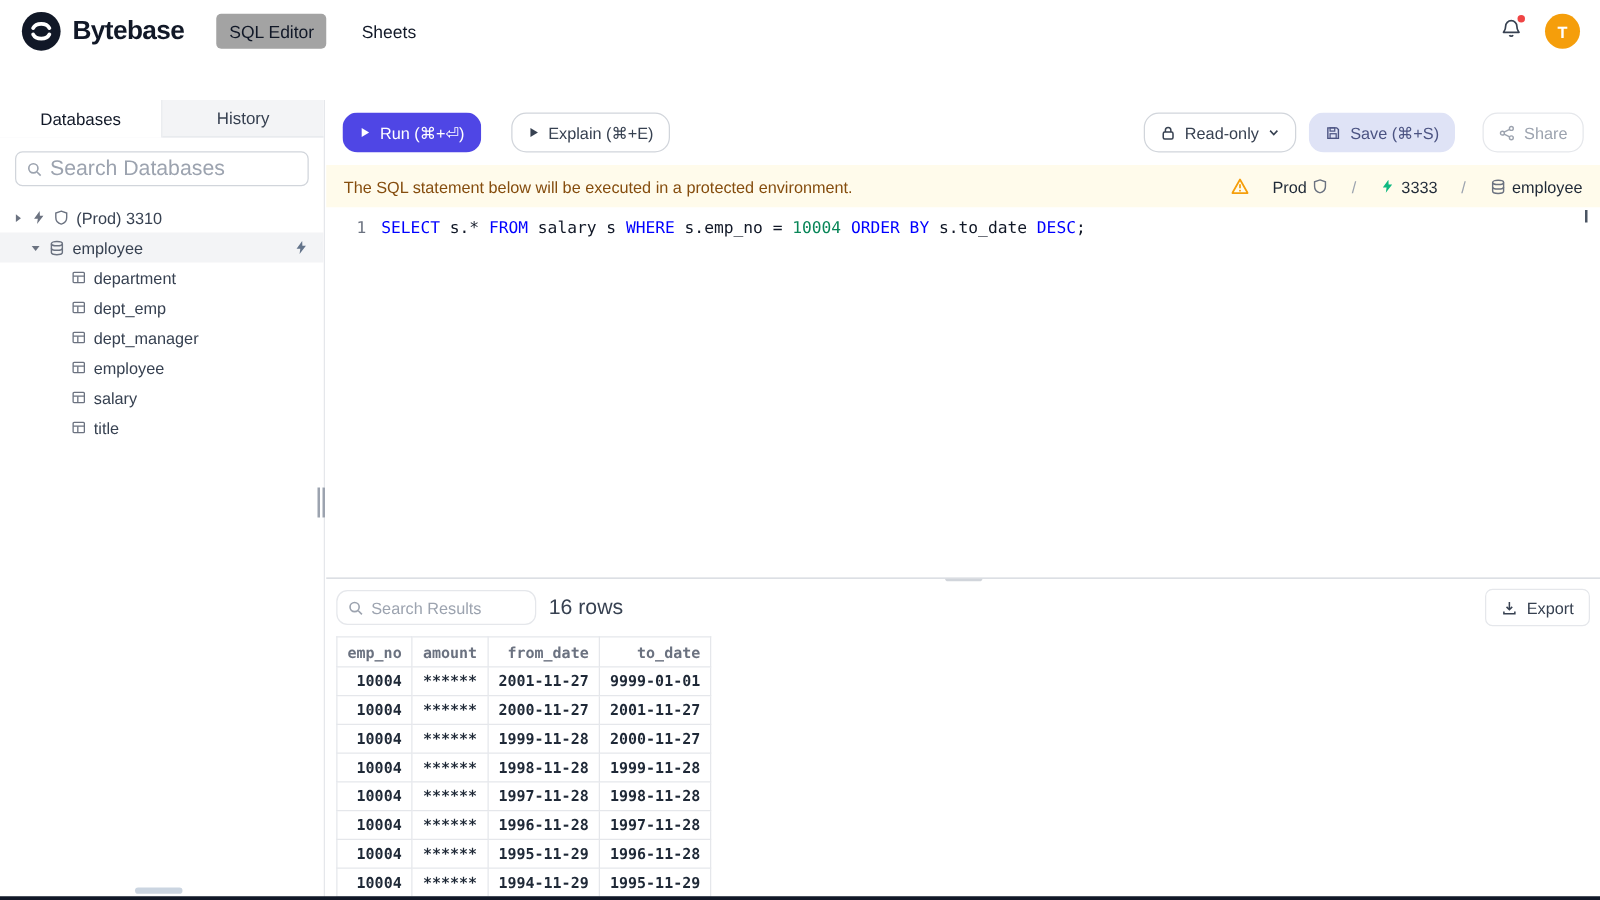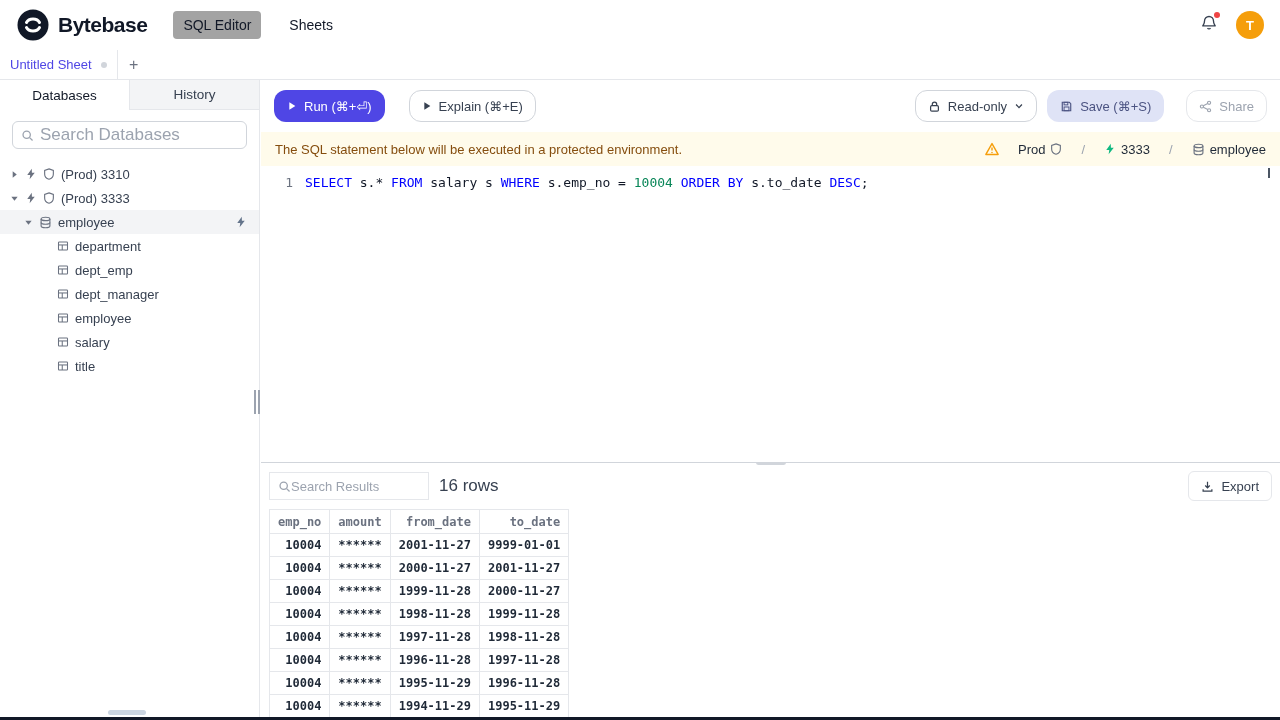--- a/index.html
+++ b/index.html
@@ -69,21 +69,21 @@
   .gutter{width:44px;text-align:right;color:#6b7280;flex:none;padding-right:12px}
   .tok-keyword{color:var(--keyword,#0000ff)}
   .tok-number{color:var(--number,#098658)}
   .tok-plain{color:#111827}
   .scroll-marker{position:absolute;top:2px;right:10px;width:2px;height:10px;background:#4b5563}
 
   
   .results{height:258px;flex:none;border-top:1px solid #d1d5db;position:relative;background:#fff;overflow:hidden}
   .drag-pill{position:absolute;top:-3px;left:50%;transform:translateX(-50%);width:30px;height:5px;border-radius:3px;background:#d1d5db;cursor:row-resize}
   .results-toolbar{display:flex;align-items:center;padding:8px;gap:10px}
-  .results-search{width:160px;height:28px;border:1px solid #e5e7eb;border-radius:0;display:flex;align-items:center;padding:12px 8px;color:#9ca3af}
+  .results-search{width:160px;height:28px;border:1px solid #e5e7eb;border-radius:9px;display:flex;align-items:center;padding:12px 8px;gap:6px;color:#9ca3af}
   .results-search input{border:none;outline:none;flex:1;min-width:0;font-size:13px;font-family:inherit;color:#111827;background:transparent}
   .results-search input::placeholder{color:#9ca3af}
   .row-count{font-size:17px;color:#374151}
   .export-btn{margin-left:auto;height:30px;border:1px solid #e5e7eb;border-radius:6px;display:flex;align-items:center;gap:7px;padding:0 12px;font-size:13px;color:#374151;background:#fff;cursor:pointer}
   .results-table{border-collapse:collapse;font-family:"DejaVu Sans Mono",monospace;font-size:12px;margin-left:8px}
   .results-table th,.results-table td{border:1px solid #e5e7eb;padding:3px 8px;text-align:right;white-space:nowrap;font-weight:bold}
   .results-table th{color:#6b7280;height:24px}
   .results-table td{color:#1f2937;height:23px}
 
   .bottom-bar{position:absolute;left:0;right:0;bottom:0;height:3px;background:#111827}
@@ -115,27 +115,20 @@
               <path d="M10 2.8 a5 5 0 0 1 5 5 c0 3.4 1.3 4.3 1.9 5.4 H3.1 c.6-1.1 1.9-2 1.9-5.4 a5 5 0 0 1 5-5 Z" fill="none" stroke="#374151" stroke-width="1.5" stroke-linejoin="round"></path>
               <path d="M8.4 15.6 a1.8 1.8 0 0 0 3.2 0" fill="none" stroke="#374151" stroke-width="1.5"></path>
             </svg>
           </span>
         <span class="bell-dot"></span>
       </div>
       <div class="avatar">T</div>
     </div>
   </header>
 
-  <div class="sheetbar">
-    <div class="sheet-tab">
-      <span>Untitled Sheet</span>
-      <span class="sheet-dot"></span>
-    </div>
-    <div class="sheet-add">+</div>
-  </div>
 
   <aside class="sidebar">
     <div class="side-tabs">
       <div class="side-tab active">Databases</div>
       <div class="side-tab">History</div>
     </div>
     <div class="side-search">
       <span class="icon">
           <svg width="13" height="13" viewBox="0 0 16 16">
             <circle cx="7" cy="7" r="4.5" fill="none" stroke="currentColor" stroke-width="1.6"></circle>
@@ -155,38 +148,20 @@
             <svg width="12" height="12" viewBox="0 0 16 16">
               <path d="M9 1 L3 9.2 H7 L6.2 15 L13 6.2 H9.2 Z" fill="#6b7280"></path>
             </svg>
           </span>
           <span class="icon">
             <svg width="12" height="12" viewBox="0 0 16 16">
               <path d="M8 1.2 L13.8 3.2 V8 c0 3.8-2.6 6.3-5.8 7 C4.8 14.3 2.2 11.8 2.2 8 V3.2 Z" fill="none" stroke="#6b7280" stroke-width="1.5"></path>
             </svg>
           </span>
           <span class="tree-label">(Prod) 3310</span>
-        </div>
-        <div class="tree-row instance">
-          <span class="icon">
-            <svg width="9" height="9" viewBox="0 0 10 10">
-              <path d="M1.5 3 L5 7.5 L8.5 3 Z" fill="#6b7280"></path>
-            </svg>
-          </span>
-          <span class="icon">
-            <svg width="12" height="12" viewBox="0 0 16 16">
-              <path d="M9 1 L3 9.2 H7 L6.2 15 L13 6.2 H9.2 Z" fill="#6b7280"></path>
-            </svg>
-          </span>
-          <span class="icon">
-            <svg width="12" height="12" viewBox="0 0 16 16">
-              <path d="M8 1.2 L13.8 3.2 V8 c0 3.8-2.6 6.3-5.8 7 C4.8 14.3 2.2 11.8 2.2 8 V3.2 Z" fill="none" stroke="#6b7280" stroke-width="1.5"></path>
-            </svg>
-          </span>
-          <span class="tree-label">(Prod) 3333</span>
         </div>
         <div class="tree-row database selected">
           <span class="icon">
             <svg width="9" height="9" viewBox="0 0 10 10">
               <path d="M1.5 3 L5 7.5 L8.5 3 Z" fill="#6b7280"></path>
             </svg>
           </span>
           <span class="icon">
             <svg width="13" height="13" viewBox="0 0 16 16">
               <ellipse cx="8" cy="3.6" rx="5.4" ry="2.1" fill="none" stroke="#6b7280" stroke-width="1.4"></ellipse>

